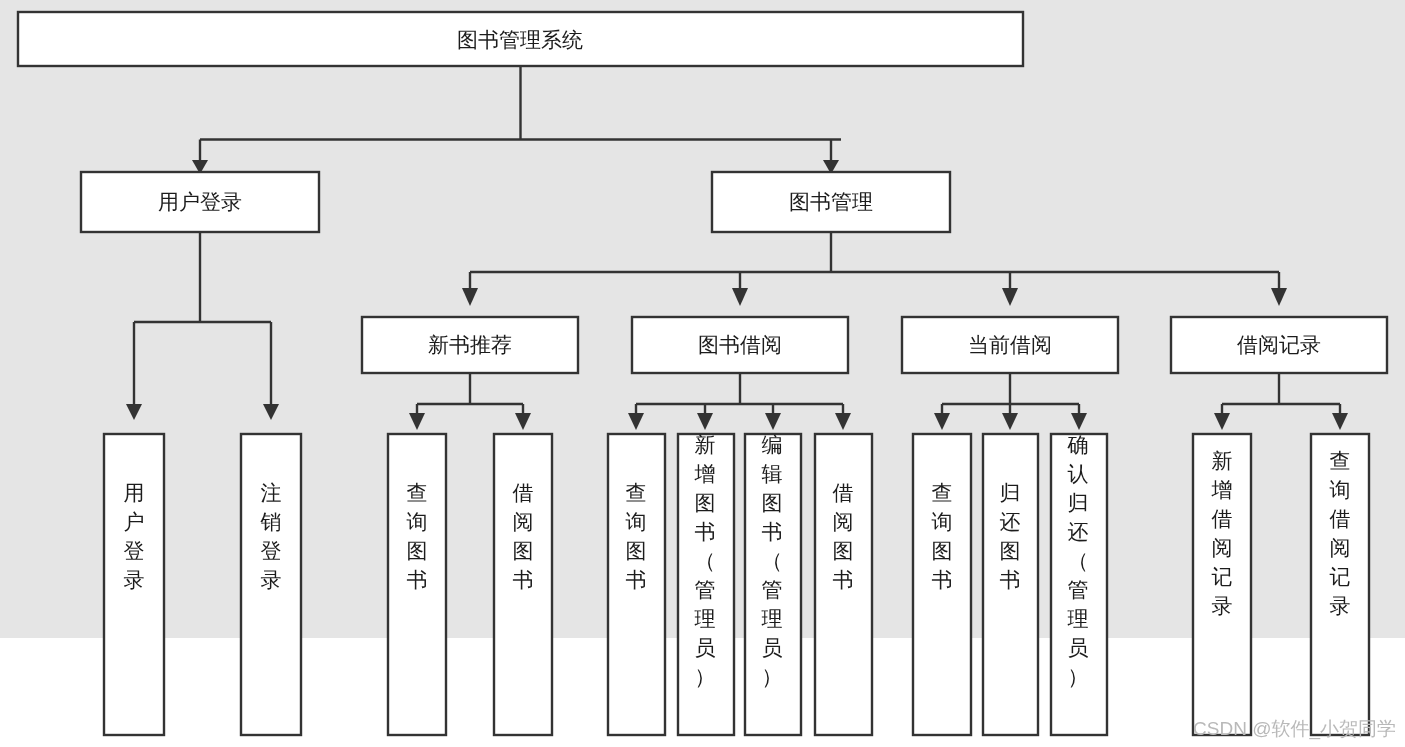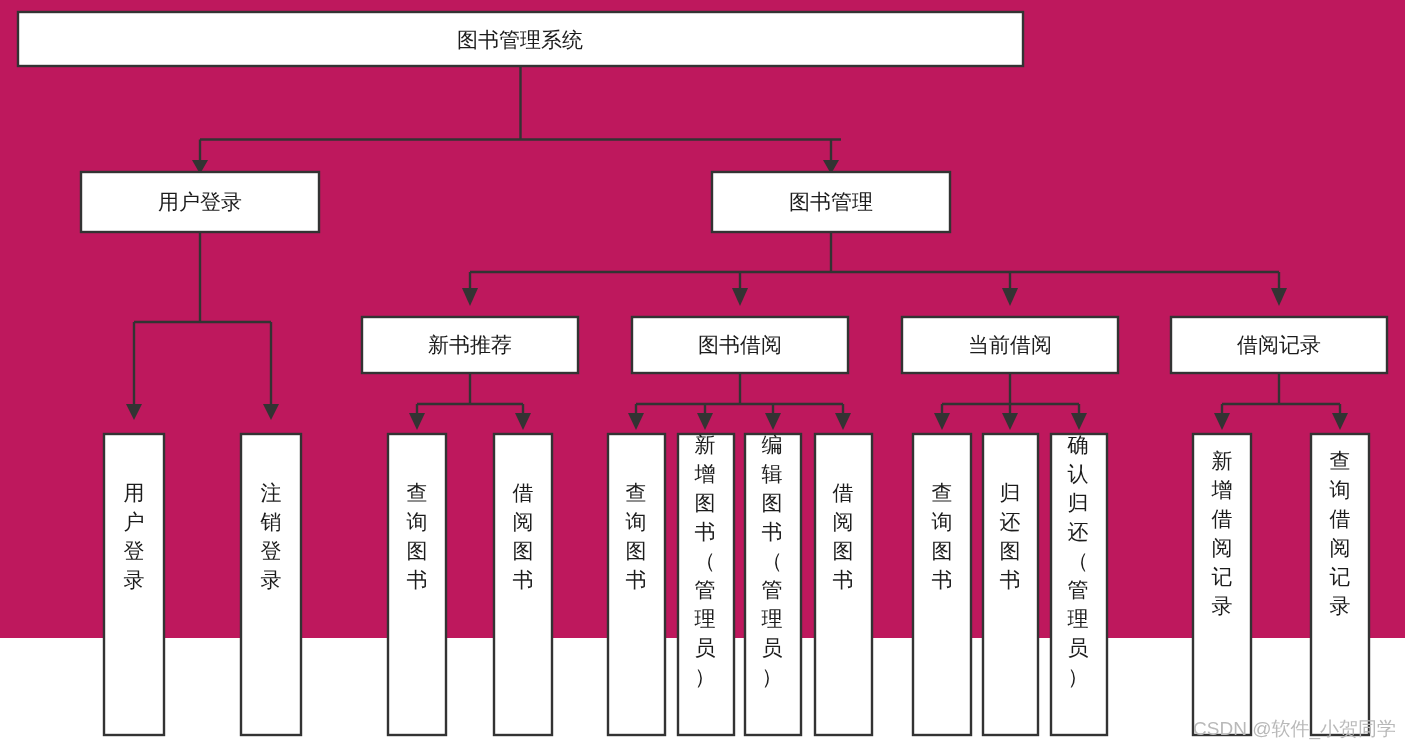--- a/index.html
+++ b/index.html
@@ -10,21 +10,21 @@
   body {
     width: 1405px;
     height: 747px;
     font-family: "Liberation Sans", "DejaVu Sans", sans-serif;
     overflow: hidden;
   }
   #diagram-root {
     position: relative;
     width: 1405px;
     height: 638px;
-    background: #be185d;
+    background: #e5e5e5;
   }
   svg.tree-canvas {
     position: absolute;
     top: 0;
     left: 0;
     width: 1405px;
     height: 747px;
     display: block;
   }
   .node-box {

